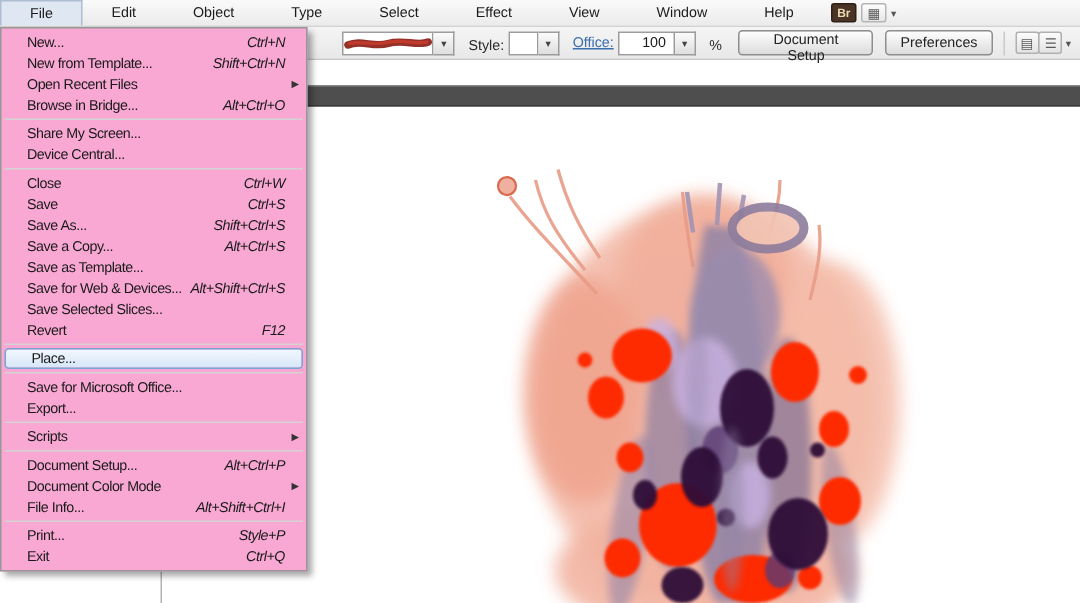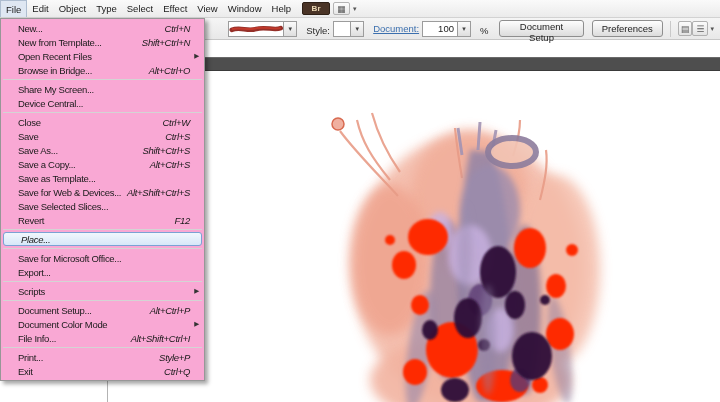--- a/index.html
+++ b/index.html
@@ -11,25 +11,25 @@
   }
 
   
   .menubar {
     position:absolute; top:0; left:0; right:0; height:18px;
     background:linear-gradient(#fafafa,#ebebeb);
     border-bottom:1px solid #d2d2d2;
     display:flex; align-items:center; font-size:9.5px; z-index:20;
   }
   .mb-items { display:flex; align-items:center; height:100%; }
-  .mb-item { padding:0 5px; height:100%; display:flex; align-items:center; cursor:default; }
+  .mb-item { padding:0 19px; height:100%; display:flex; align-items:center; cursor:default; }
   .mb-item.active { background:#dfe7f2; border:1px solid #aebdd0; border-bottom:none; }
   .mb-extra { display:flex; align-items:center; margin-left:6px; gap:3px; }
   .mb-bridge {
-    width:28px; height:13px; background:#4a3426; color:#ecd9b4;
+    width:17px; height:13px; background:#4a3426; color:#ecd9b4;
     font-size:8px; font-weight:bold; display:flex; align-items:center; justify-content:center;
     border-radius:2px; border:1px solid #2e2016;
   }
   .mb-grid {
     width:17px; height:13px; border:1px solid #b5b5b5; border-radius:2px;
     background:linear-gradient(#fdfdfd,#e6e6e6); color:#5a5a5a;
     font-size:9px; display:flex; align-items:center; justify-content:center;
   }
   .mb-caret { font-size:7px; color:#555; }
 
@@ -91,21 +91,21 @@
   .menu-item {
     height:14px; display:flex; align-items:center;
     padding:0 5px 0 17px; white-space:nowrap; overflow:hidden; cursor:default;
   }
   .mi-label { color:#1a1a1a; }
   .mi-shortcut { margin-left:auto; color:#1a1a1a;font-style:italic; }
   .mi-arrow { width:9px; text-align:right; font-size:6.5px; color:#333; flex:0 0 9px; }
   .menu-item.highlighted {
     border:1px solid #7ba2d4; border-radius:3px;
     background:linear-gradient(#f1f7fd,#d7e7f8);
-    margin:0 2px; font-style:italic;
+    margin:0 2px; 
   }
   .menu-sep { border-top:1px solid #d4d4d4; margin:2px 2px; height:0; }
 </style>
 </head>
 <body>
 
 <div class="menubar">
   <div class="mb-items">
       <div class="mb-item active">File</div>
       <div class="mb-item">Edit</div>
@@ -131,21 +131,21 @@
         <path d="M3,8 C12,4 20,10 30,7 C40,4 50,9 57,6" stroke="#8a1a12" stroke-width="5" fill="none" stroke-linecap="round" opacity="0.9"></path>
         <path d="M4,7 C13,5 21,9 31,6 C41,4 49,8 56,6" stroke="#c0392b" stroke-width="2.2" fill="none" stroke-linecap="round"></path>
       </svg>
     </div>
     <div class="combo-arrow">▾</div>
 
     <span class="cb-label">Style:</span>
     <div class="style-box"></div>
     <div class="combo-arrow">▾</div>
 
-    <span class="cb-link">Document:</span>
+    <span class="cb-link">Office:</span>
     <div class="opacity-box">100</div>
     <div class="combo-arrow">▾</div>
     <span class="cb-label">%</span>
 
     <button class="cb-button">Document Setup</button>
     <button class="cb-button">Preferences</button>
 
     <div class="cb-sep"></div>
     <div class="cb-iconbox">▤</div>
   </div>

